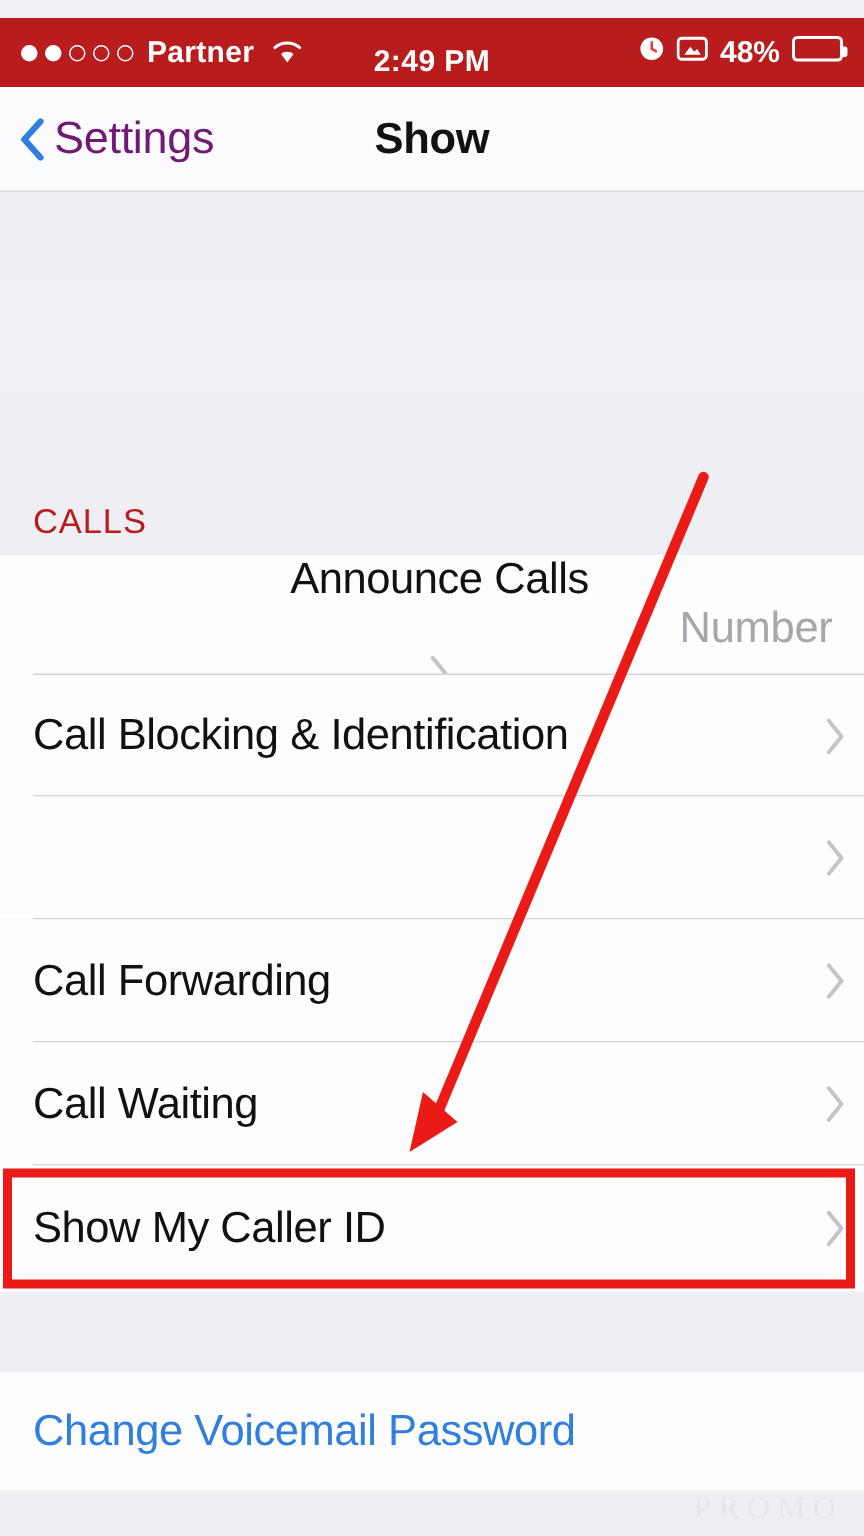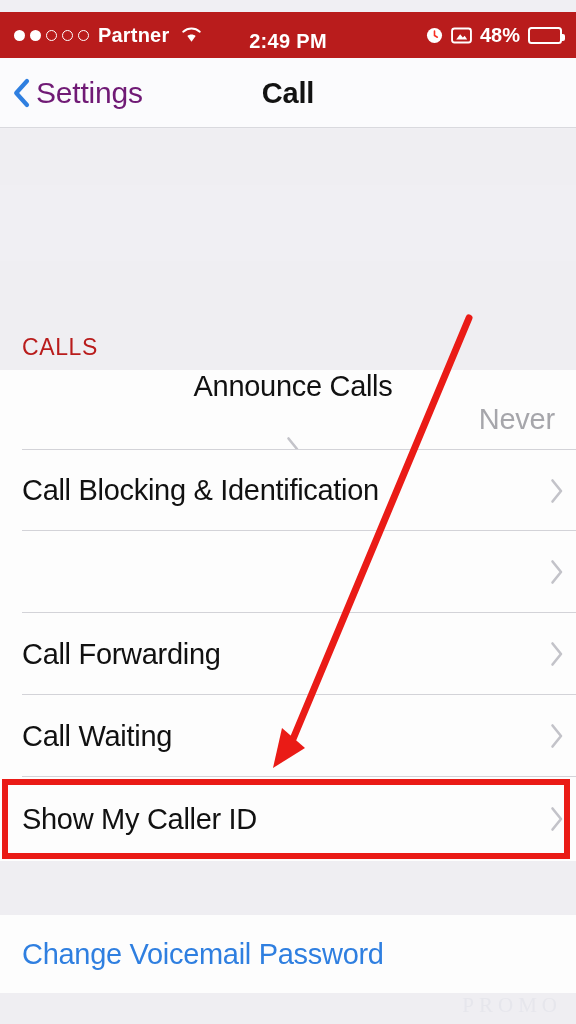--- a/index.html
+++ b/index.html
@@ -33,21 +33,21 @@
   .carrier { font-size:20px; font-weight:bold; letter-spacing:.2px; color:#fff; }
   .wifi { position:relative; width:21px; height:16px; margin-left:3px; }
   .wifi svg { display:block; }
   .status-center {
     position:absolute; left:0; right:0; top:0; height:58px;
     display:flex; align-items:center; justify-content:center;
     pointer-events:none;
   }
   .clock { font-size:20px; font-weight:bold; color:#fff; letter-spacing:.3px; }
   .status-right {
-    margin-left:auto; display:flex; align-items:center; gap:8px; flex:0 0 auto;
+    margin-left:auto; display:flex; gap:8px; flex:0 0 auto;
   }
   .alarm-icon { width:17px; height:17px; }
   .airplay-icon { width:21px; height:17px; }
   .batt-pct { font-size:20px; font-weight:bold; color:#fff; }
   .battery {
     position:relative; width:34px; height:17px;
     border:2px solid #ffffff; border-radius:3.5px;
     padding:2px;
   }
   .battery::after {
@@ -193,34 +193,34 @@
 
   <div class="nav-bar">
     <div class="back-btn">
       <span class="back-chevron">
         <svg viewBox="0 0 17 30" width="17" height="30" aria-hidden="true">
           <path d="M14 3 L3.2 15 L14 27" stroke="#2f7fe0" stroke-width="4.2" fill="none" stroke-linecap="round" stroke-linejoin="round"></path>
         </svg>
       </span>
       <span class="back-label">Settings</span>
     </div>
-    <div class="nav-title">Call</div>
+    <div class="nav-title">Show</div>
   </div>
 
   <div class="gap gap-1"></div>
   <div class="gap gap-2"></div>
   <div class="gap gap-3"></div>
   <div class="gap gap-4"></div>
 
 
   <div class="section-header" id="calls-header">CALLS</div>
 
   <div class="cell" id="cell-announce">
     <span class="title">Announce Calls</span>
-    <span class="value">Never</span>
+    <span class="value">Number</span>
     <span class="chev">
       <svg viewBox="0 0 14 26" width="14" height="26" aria-hidden="true">
         <path d="M2.5 2.5 L11 13 L2.5 23.5" stroke="#c3c3c9" stroke-width="2.6" fill="none" stroke-linecap="round" stroke-linejoin="round"></path>
       </svg>
     </span>
     <span class="sep"></span>
   </div>
 
   <div class="cell" id="cell-blocking">
     <span class="title">Call Blocking &amp; Identification</span>

